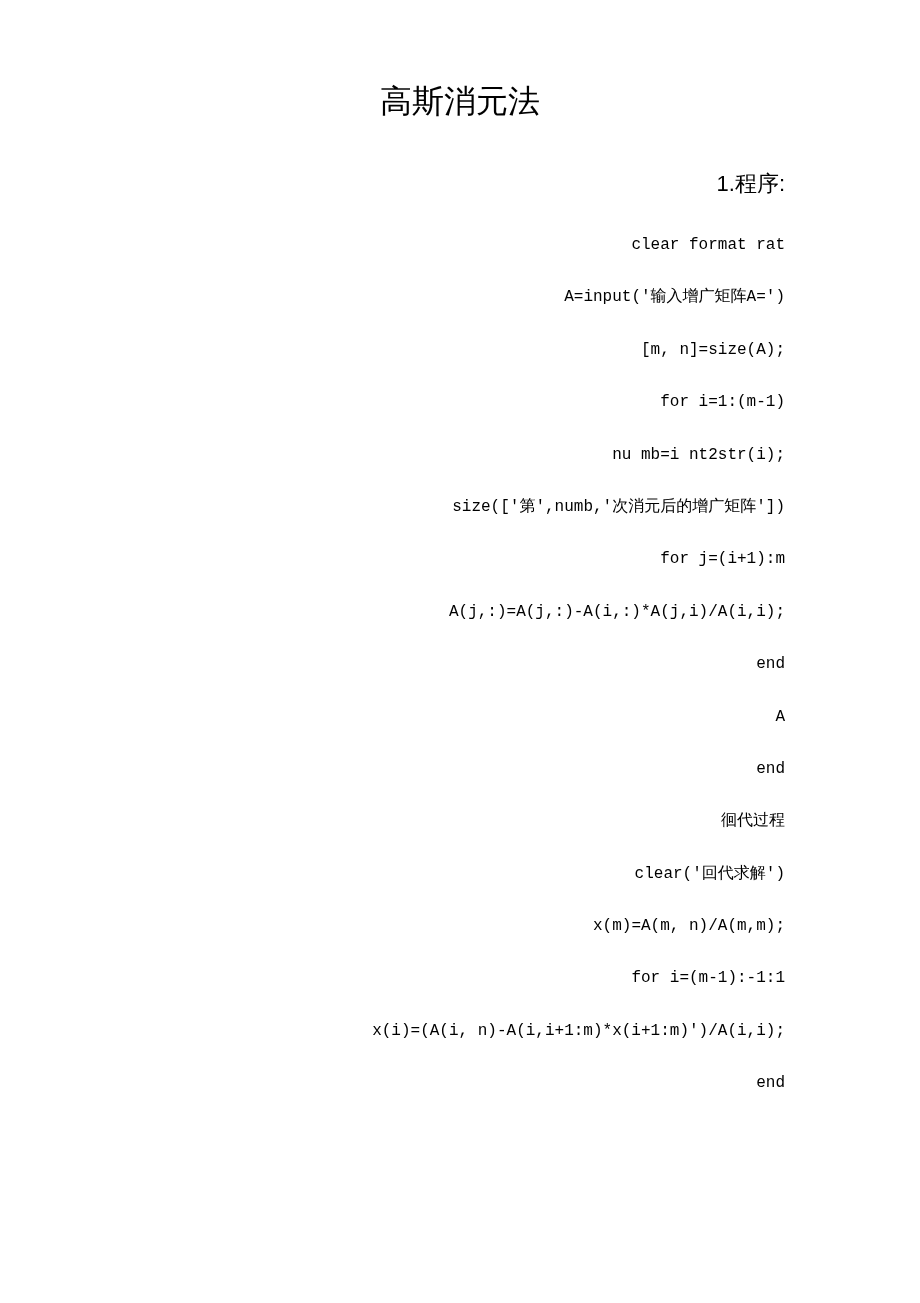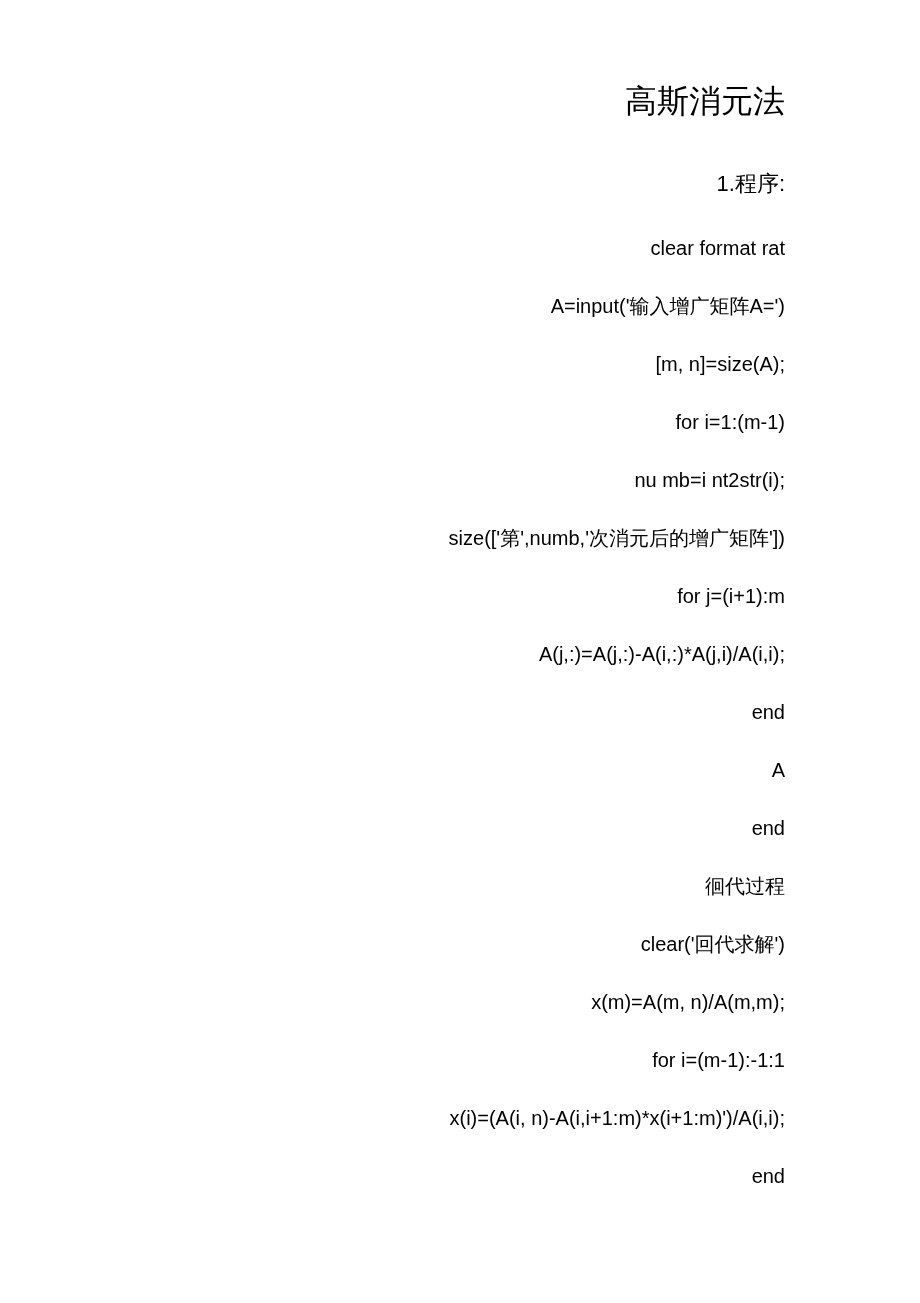--- a/index.html
+++ b/index.html
@@ -10,34 +10,34 @@
     }
     body {
       background: #ffffff;
       width: 920px;
       min-height: 1303px;
       padding: 80px 135px 0 135px;
       font-family: "SimSun", "宋体", Arial, sans-serif;
       color: #000000;
     }
     .title {
-      text-align: right;
+      text-align: center;
       font-size: 32px;
       font-weight: normal;
       margin-bottom: 45px;
       font-family: "SimSun", "宋体", serif;
     }
     .section-header {
       font-size: 22px;
       font-family: Arial, "SimSun", sans-serif;
       margin-bottom: 35px;
     }
     .code-line {
-      font-size: 20px;
-      font-family: Liberation Sans, sans-serif;
+      font-size: 16px;
+      font-family: Liberation Mono, monospace;
       margin-bottom: 30px;
       line-height: 1.4;
       margin-top: 24px;
     }
   </style>
 </head>
 <body>
 
 <h1 class="title">高斯消元法</h1>
 

